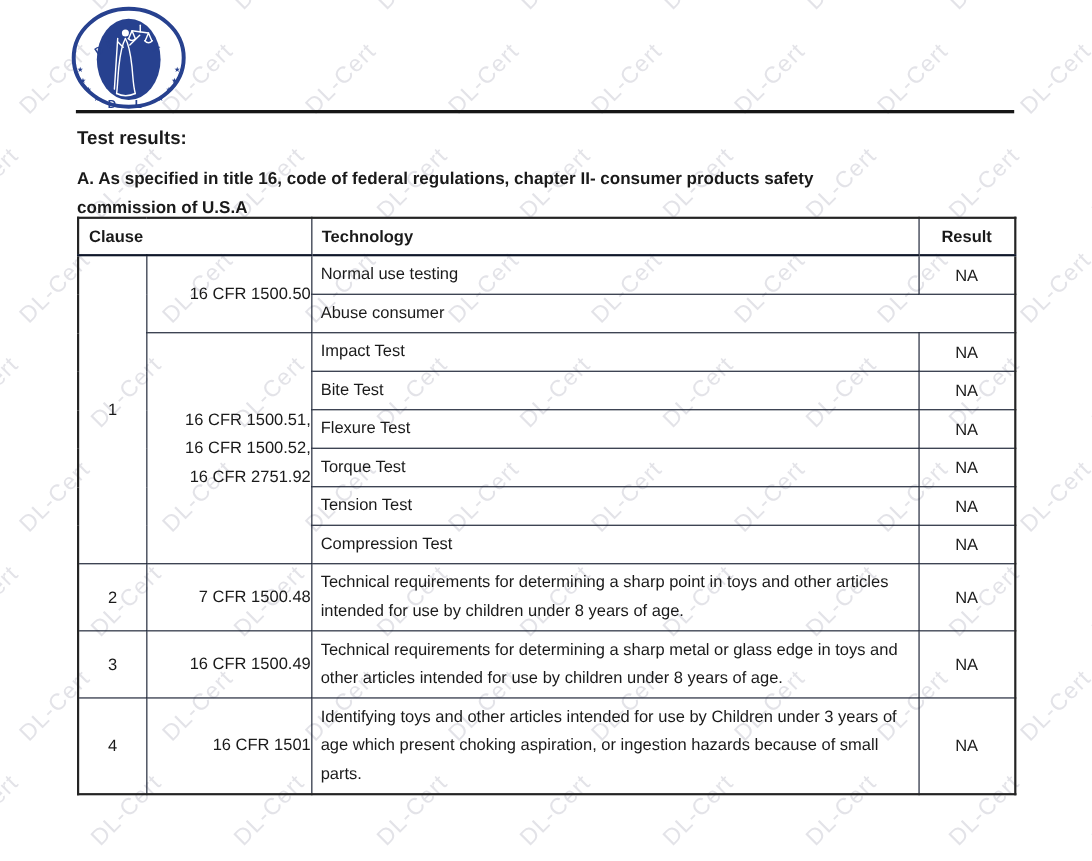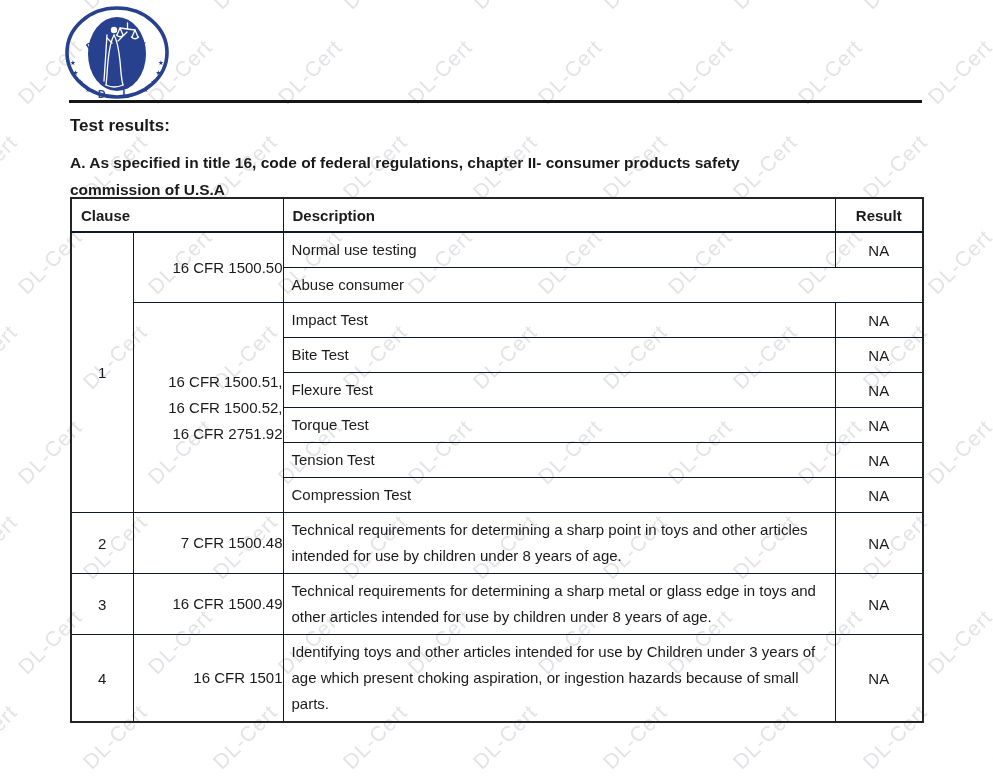--- a/index.html
+++ b/index.html
@@ -180,21 +180,21 @@
       <table>
         <colgroup>
             <col class="c1">
             <col class="c2">
             <col class="c3">
             <col class="c4">
           </colgroup>
         <thead>
           <tr>
             <th colspan="2" class="th-clause">Clause</th>
-            <th class="th-desc">Description</th>
+            <th class="th-desc">Technology</th>
             <th class="th-result">Result</th>
           </tr>
         </thead>
         <tbody>
           <tr class="h34">
             <td class="c-num" rowspan="8">1</td>
             <td class="c-code" rowspan="2">16 CFR 1500.50</td>
             <td class="c-desc">Normal use testing</td>
             <td class="c-res">NA</td>
           </tr>

